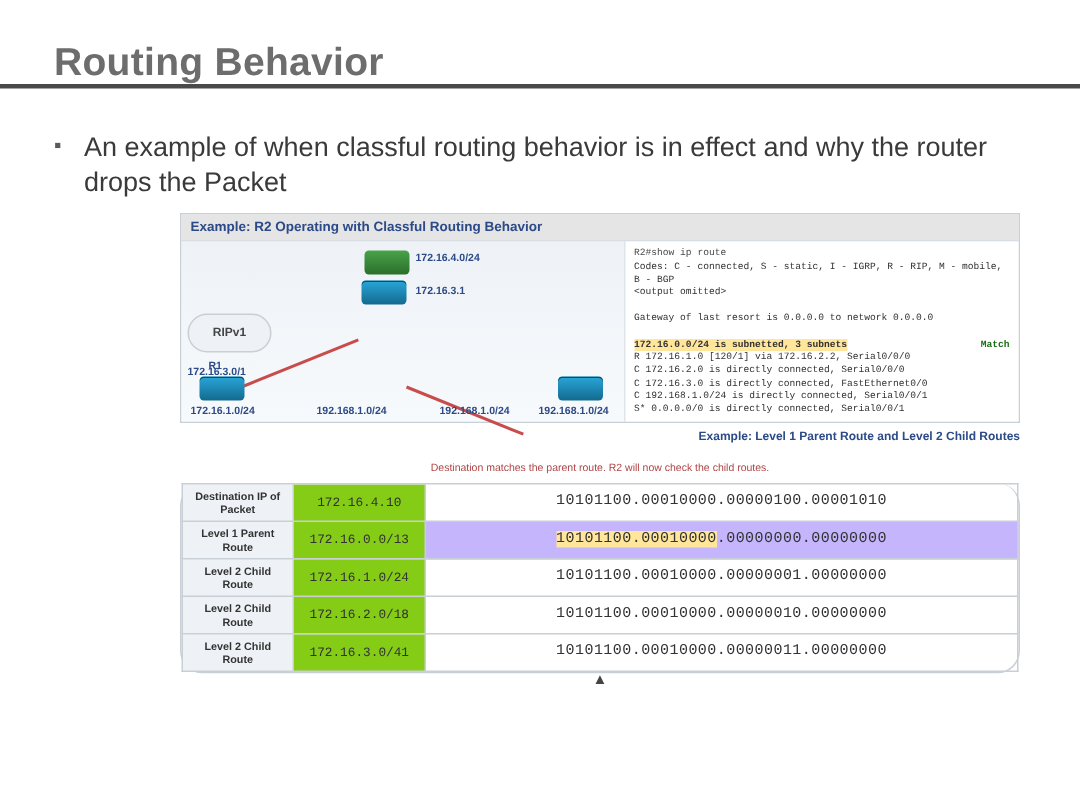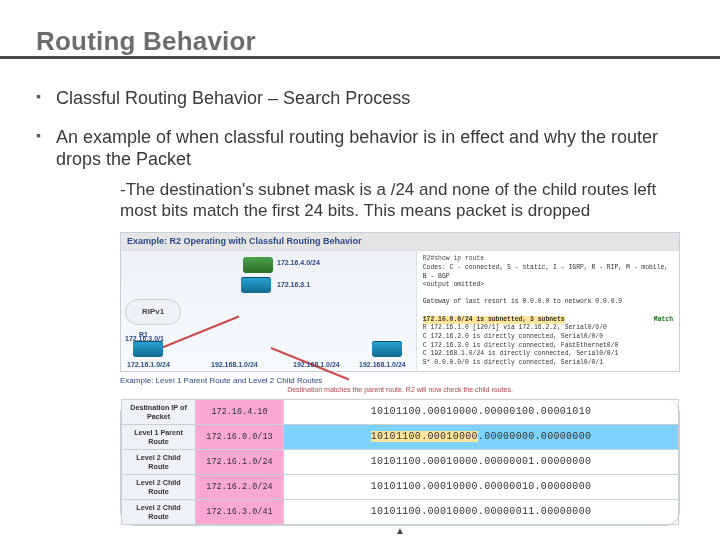--- a/index.html
+++ b/index.html
@@ -23,42 +23,40 @@
   .sw { position: absolute; width: 30px; height: 16px; border-radius: 3px; background: linear-gradient(#4aa24a,#2b6f2b); left: 122px; top: 6px; }
   .lbl { position: absolute; font-size: 7px; color: #2b4a87; font-weight: 700; white-space: nowrap; }
   .link { position: absolute; background: #c94c4c; height: 2px; }
   .link.a { left: 40px; bottom: 22px; width: 84px; transform: rotate(-22deg); transform-origin: left; }
   .link.b { left: 150px; bottom: 22px; width: 84px; transform: rotate(22deg); transform-origin: left; }
   .cloud { position: absolute; left: 4px; top: 48px; width: 56px; height: 26px; border-radius: 14px; background: #eef1f6; border: 1px solid #c9cfd6; font-size: 8px; display:flex; align-items:center; justify-content:center; color:#444; font-weight:700; }
   .tty { flex: 1; padding: 4px 6px; font-family: "Courier New", monospace; font-size: 6.4px; line-height: 1.35; color: #333; overflow: hidden; background: #fff; }
   .tty .hdr { color:#4a4a4a; }
   .tty .hl { background: #ffe69a; font-weight: 700; display: inline-block; }
   .tty .match { color: #1a6e1a; font-weight: 700; float: right; }
-  .subcap { text-align:left; font-size: 8px; font-weight:400; color:#2b4a87; margin: 4px 0 0; }
+  .subcap { text-align:right; font-size: 8px; font-weight:700; color:#2b4a87; margin: 4px 0 13px; }
   .hint { text-align:center; font-size:7px; color:#b04545; margin-bottom:4px; }
   table.bits { border-collapse: collapse; width: 100%; }
   table.bits td, table.bits th { border: 1px solid #c9cfd6; padding: 3px 4px; font-size: 8px; color:#333; text-align:center; }
   table.bits th { background:#eef2f7; font-weight:700; width: 74px; font-size:7.2px; }
-  table.bits td.addr { background:#f9a8d4; font-family:"Courier New",monospace; font-size:8.5px; width: 88px; }
+  table.bits td.addr { background:#84cc16; font-family:"Courier New",monospace; font-size:8.5px; width: 88px; }
   table.bits td.bin { font-family:"Courier New",monospace; letter-spacing:.3px; font-size:10px; }
-  table.bits tr.hl td.bin { background:#7dd3fc; }
+  table.bits tr.hl td.bin { background:#c4b5fd; }
   table.bits td.bin .p1 { background:#ffe69a; }
   .arrow { text-align:center; font-size:10px; color:#444; line-height:1; }
 </style>
 </head>
 <body>
 <div class="slide">
   <h1 class="title">Routing Behavior</h1>
   <div class="rule"></div>
 
   <ul class="b1">
-    <li>Classful Routing Behavior – Search Process</li>
     <li>
       <span>An example of when classful routing behavior is in effect and why the router drops the Packet</span>
-      <div class="sub">-The destination's subnet mask is a /24 and none of the child routes left most bits match the first 24 bits.  This means packet is dropped</div>
 
       <div class="figwrap">
 
         <div class="figbox">
           <div class="figcap">Example: R2 Operating with Classful Routing Behavior</div>
           <div class="topfig">
             <div class="topo">
               <div class="sw"></div>
               <span class="lbl" style="left:156px; top:8px;">172.16.4.0/24</span>
               <div class="router r2"></div>
@@ -108,21 +106,21 @@
               <td class="addr">172.16.0.0/13</td>
               <td class="bin"><span class="p1">10101100.00010000</span><span>.00000000.00000000</span></td>
             </tr>
             <tr>
               <th>Level 2 Child Route</th>
               <td class="addr">172.16.1.0/24</td>
               <td class="bin"><span>10101100.00010000.00000001.00000000</span></td>
             </tr>
             <tr>
               <th>Level 2 Child Route</th>
-              <td class="addr">172.16.2.0/24</td>
+              <td class="addr">172.16.2.0/18</td>
               <td class="bin"><span>10101100.00010000.00000010.00000000</span></td>
             </tr>
             <tr>
               <th>Level 2 Child Route</th>
               <td class="addr">172.16.3.0/41</td>
               <td class="bin"><span>10101100.00010000.00000011.00000000</span></td>
             </tr>
           </tbody>
             </table>
         </div>

